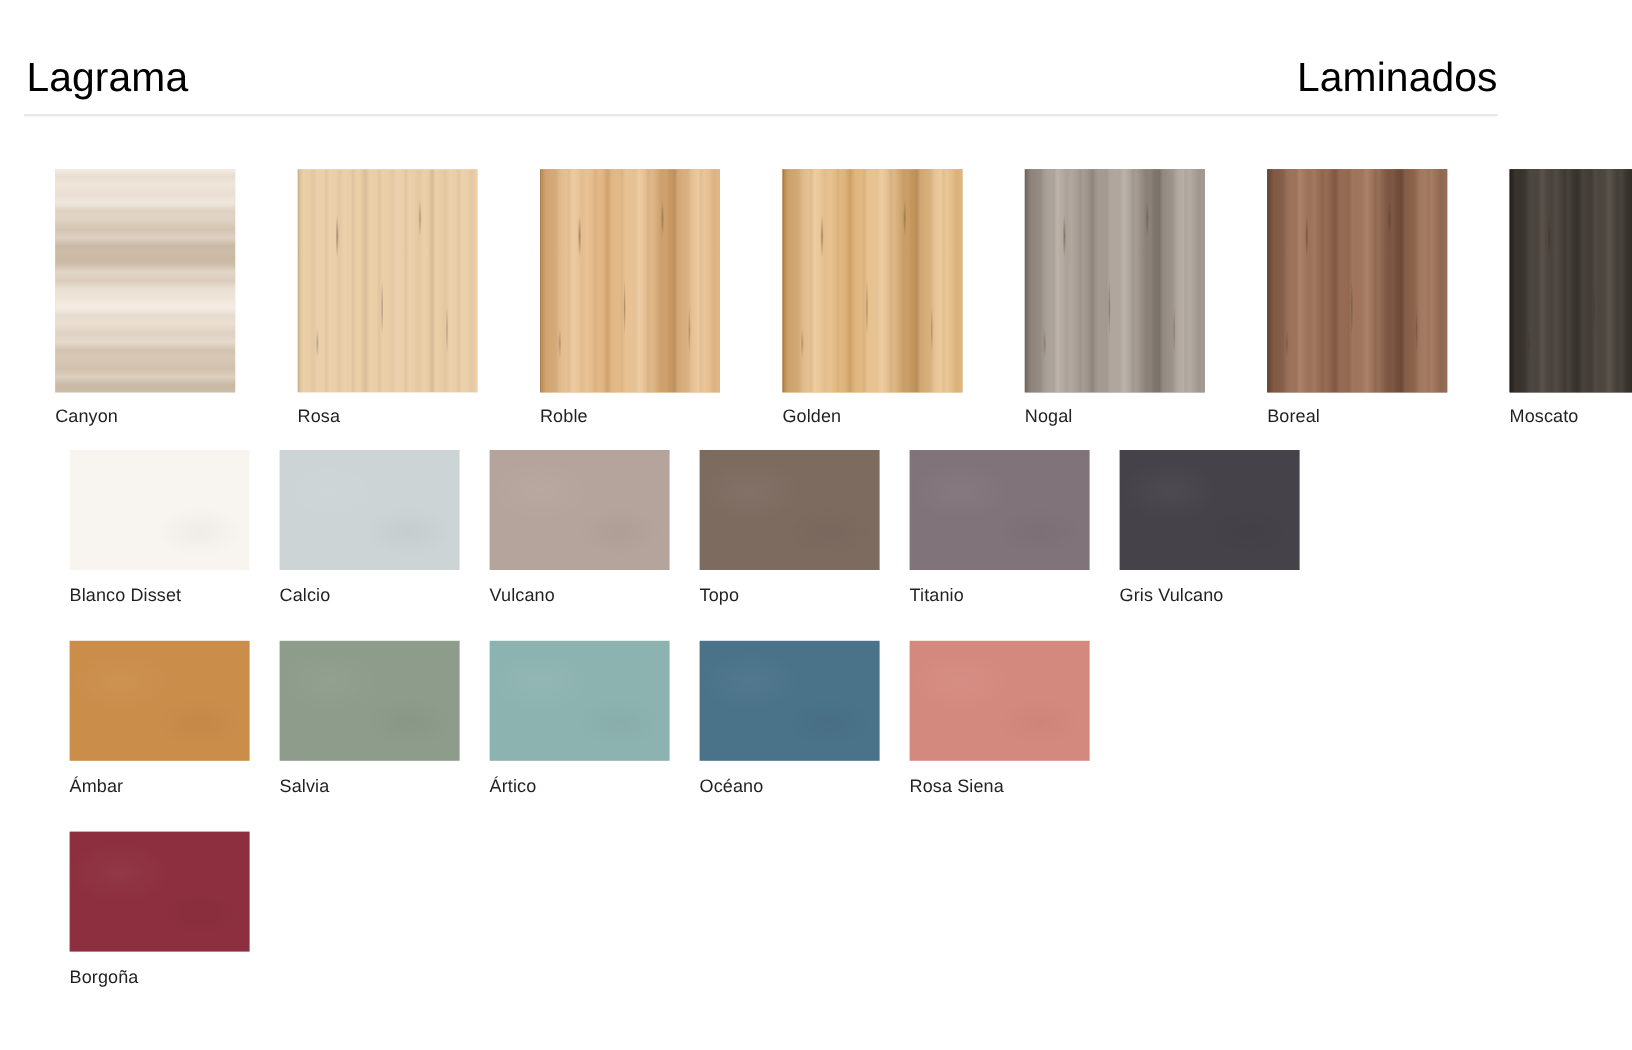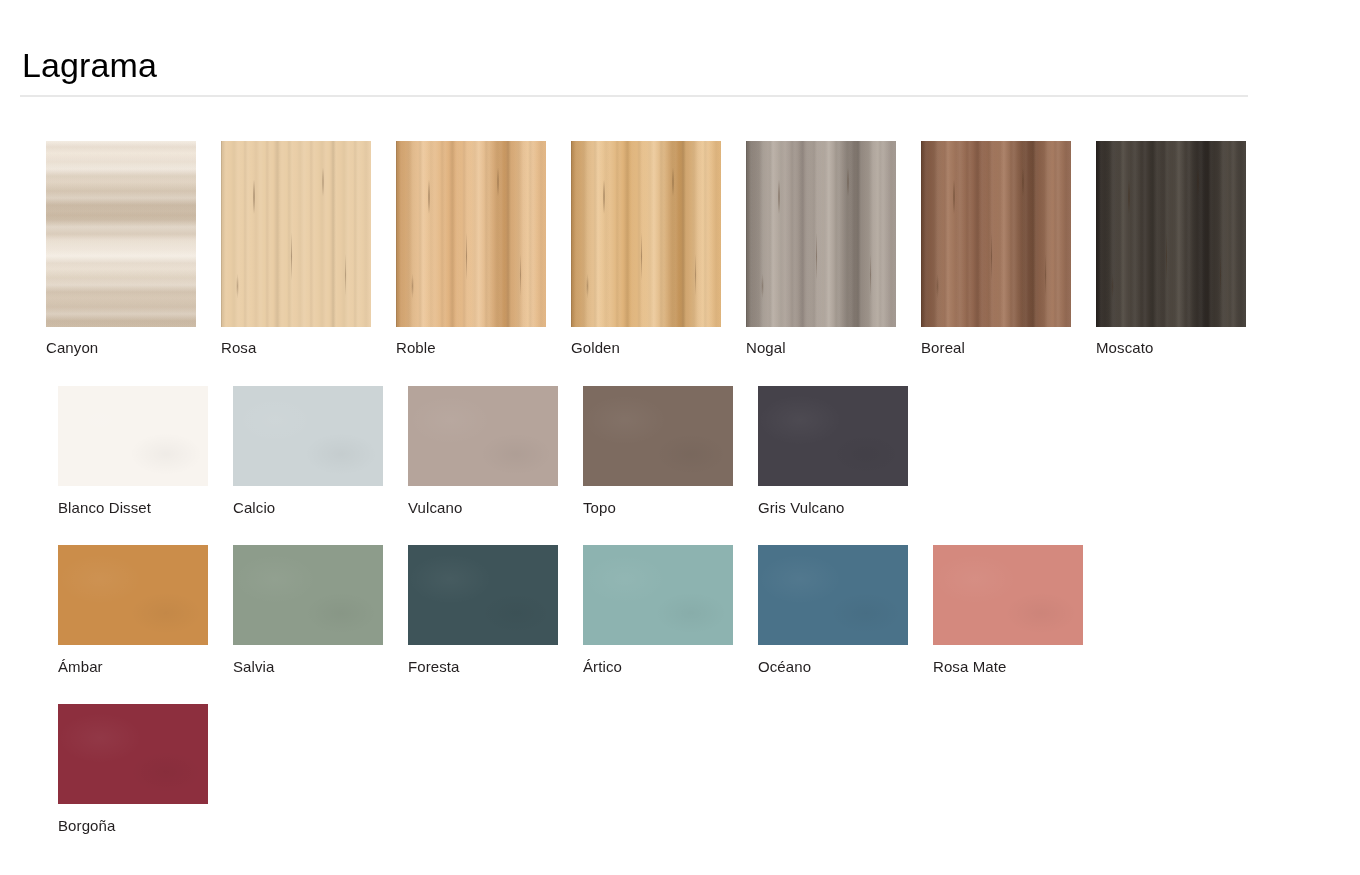--- a/index.html
+++ b/index.html
@@ -76,21 +76,21 @@
   .chip-label {
     font-size: 15px;
     line-height: 18px;
     color: #231f20;
     white-space: nowrap;
     letter-spacing: 0.1px;
   }
   .row-textured .chip-label { margin-top: 12px; }
   .row-solid   .chip-label { margin-top: 13px; }
 
-  .row-textured { margin-bottom: 29px; }
+  .row-textured { margin-bottom: 18px; gap: 27px; }
   .row-solid    { margin-bottom: 28px; padding-left: 12px; }
 
   
   .tex, .tex2, .tex3 {
     position: absolute;
     inset: 0;
     pointer-events: none;
   }
 
   
@@ -146,20 +146,21 @@
     background-image:
       radial-gradient(ellipse 60px 36px at 28% 34%, rgba(255,255,255,0.045), transparent 70%),
       radial-gradient(ellipse 52px 30px at 72% 68%, rgba(0,0,0,0.035), transparent 70%);
   }
 </style>
 </head>
 <body>
 
 <div class="header">
   <div class="brand-title">Lagrama</div>
+  <div class="collection-title">Laminados</div>
 </div>
 <div class="header-rule"></div>
 
 <div class="grid" id="swatch-grid">
     <div class="row row-textured">
       <div class="cell">
         <div class="chip" style="background-color: rgb(229, 216, 199); background-image: linear-gradient(rgb(242, 233, 221) 0%, rgb(229, 216, 199) 22%, rgb(205, 188, 167) 40%, rgb(242, 233, 221) 58%, rgb(229, 216, 199) 76%, rgb(205, 188, 167) 100%);">
           <div class="tex bands-h"></div>
         </div>
         <div class="chip-label">Canyon</div>
@@ -232,62 +233,62 @@
         </div>
         <div class="chip-label">Vulcano</div>
       </div>
       <div class="cell">
         <div class="chip" style="background-color: rgb(125, 107, 96);">
           <div class="tex mottle"></div>
         </div>
         <div class="chip-label">Topo</div>
       </div>
       <div class="cell">
+        <div class="chip" style="background-color: rgb(128, 116, 122);">
+          <div class="tex mottle"></div>
+        </div>
+        <div class="chip-label">Titanio</div>
+      </div>
+      <div class="cell">
         <div class="chip" style="background-color: rgb(69, 66, 74);">
           <div class="tex mottle"></div>
         </div>
         <div class="chip-label">Gris Vulcano</div>
       </div>
     </div>
     <div class="row row-solid">
       <div class="cell">
         <div class="chip" style="background-color: rgb(203, 141, 74);">
           <div class="tex mottle"></div>
         </div>
         <div class="chip-label">Ámbar</div>
       </div>
       <div class="cell">
         <div class="chip" style="background-color: rgb(141, 156, 139);">
           <div class="tex mottle"></div>
         </div>
         <div class="chip-label">Salvia</div>
       </div>
       <div class="cell">
-        <div class="chip" style="background-color: rgb(62, 84, 89);">
-          <div class="tex mottle"></div>
-        </div>
-        <div class="chip-label">Foresta</div>
-      </div>
-      <div class="cell">
         <div class="chip" style="background-color: rgb(141, 179, 176);">
           <div class="tex mottle"></div>
         </div>
         <div class="chip-label">Ártico</div>
       </div>
       <div class="cell">
         <div class="chip" style="background-color: rgb(74, 114, 137);">
           <div class="tex mottle"></div>
         </div>
         <div class="chip-label">Océano</div>
       </div>
       <div class="cell">
         <div class="chip" style="background-color: rgb(212, 137, 126);">
           <div class="tex mottle"></div>
         </div>
-        <div class="chip-label">Rosa Mate</div>
+        <div class="chip-label">Rosa Siena</div>
       </div>
     </div>
     <div class="row row-solid">
       <div class="cell">
         <div class="chip" style="background-color: rgb(141, 47, 62);">
           <div class="tex mottle"></div>
         </div>
         <div class="chip-label">Borgoña</div>
       </div>
     </div>

